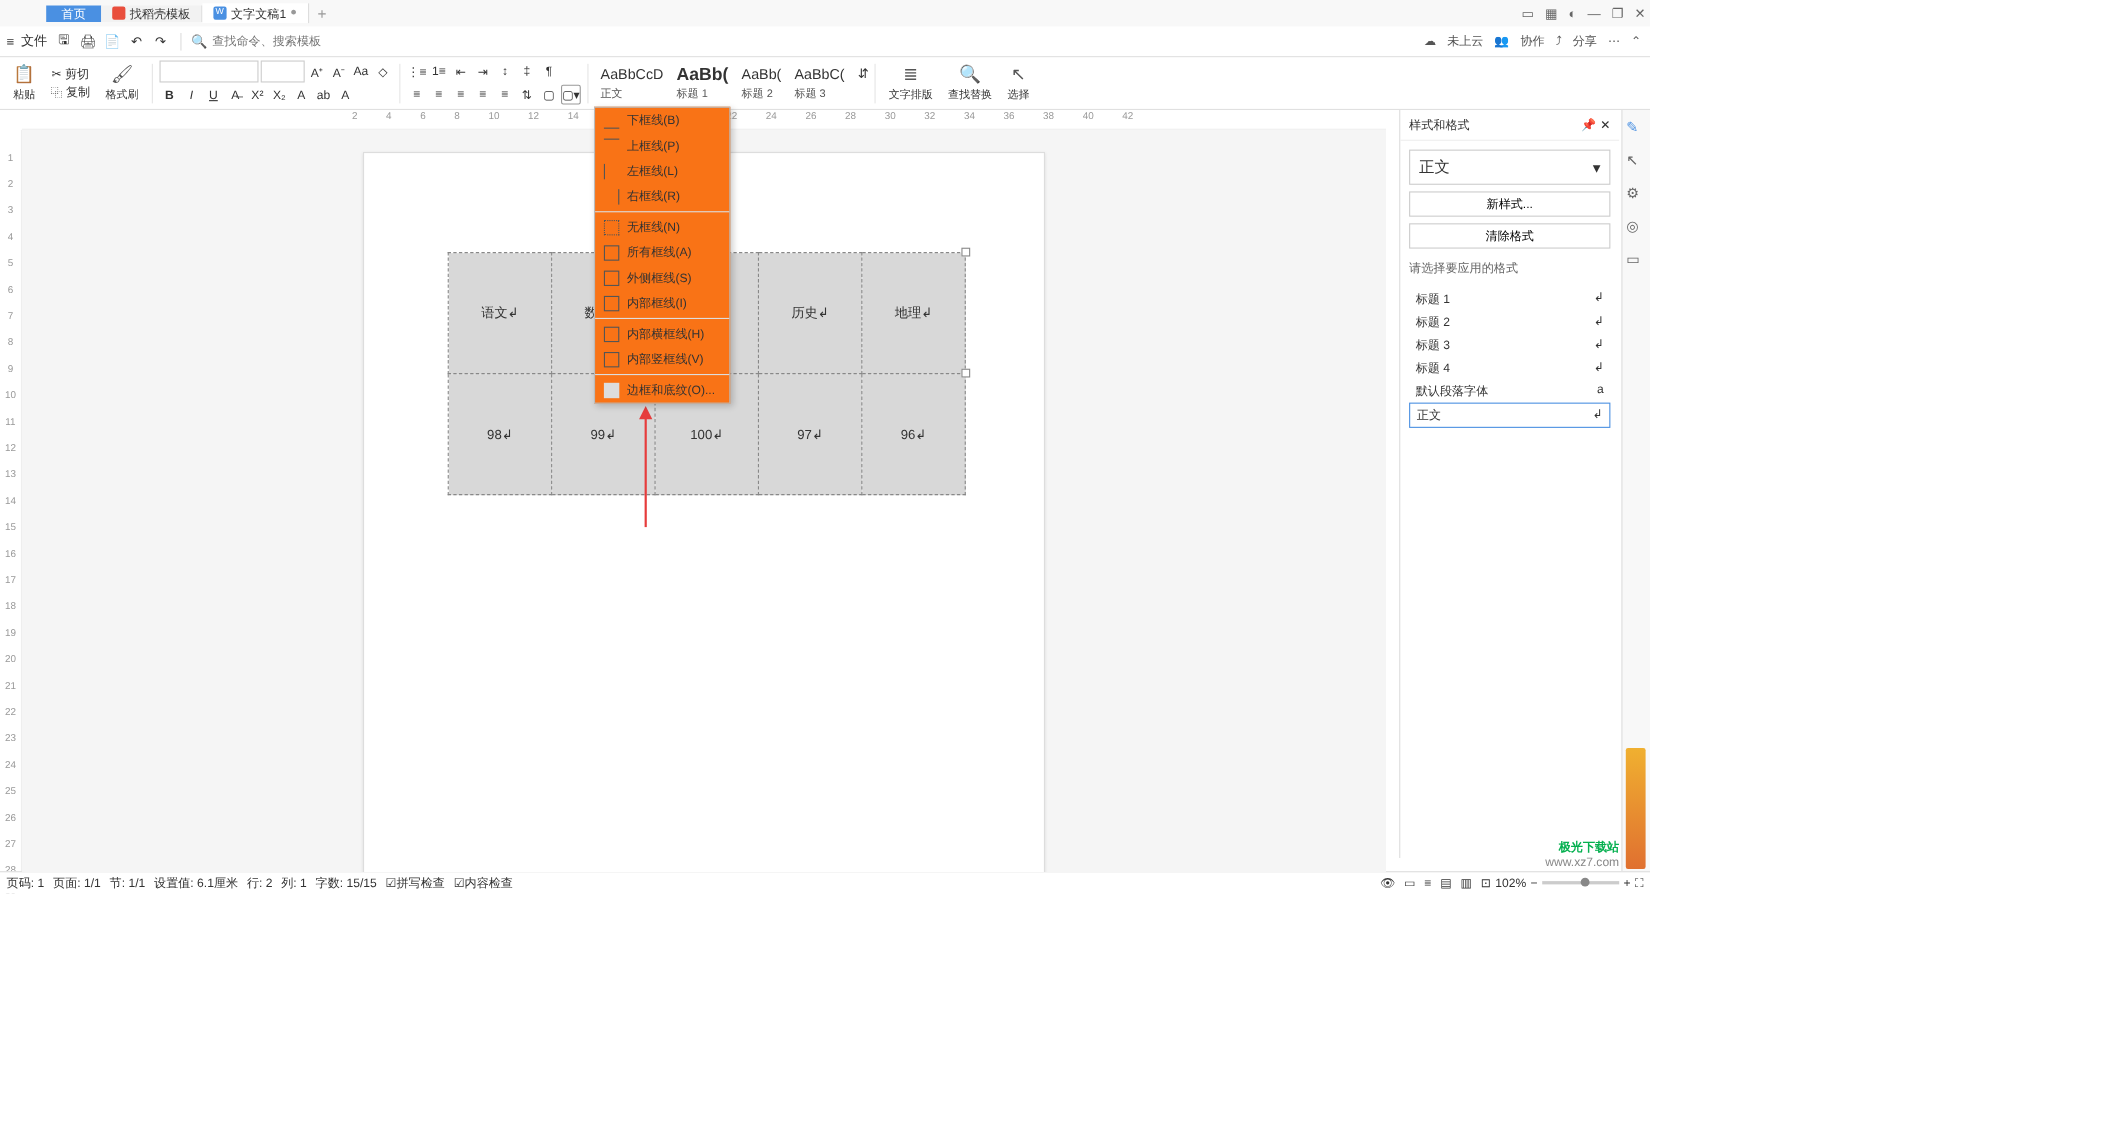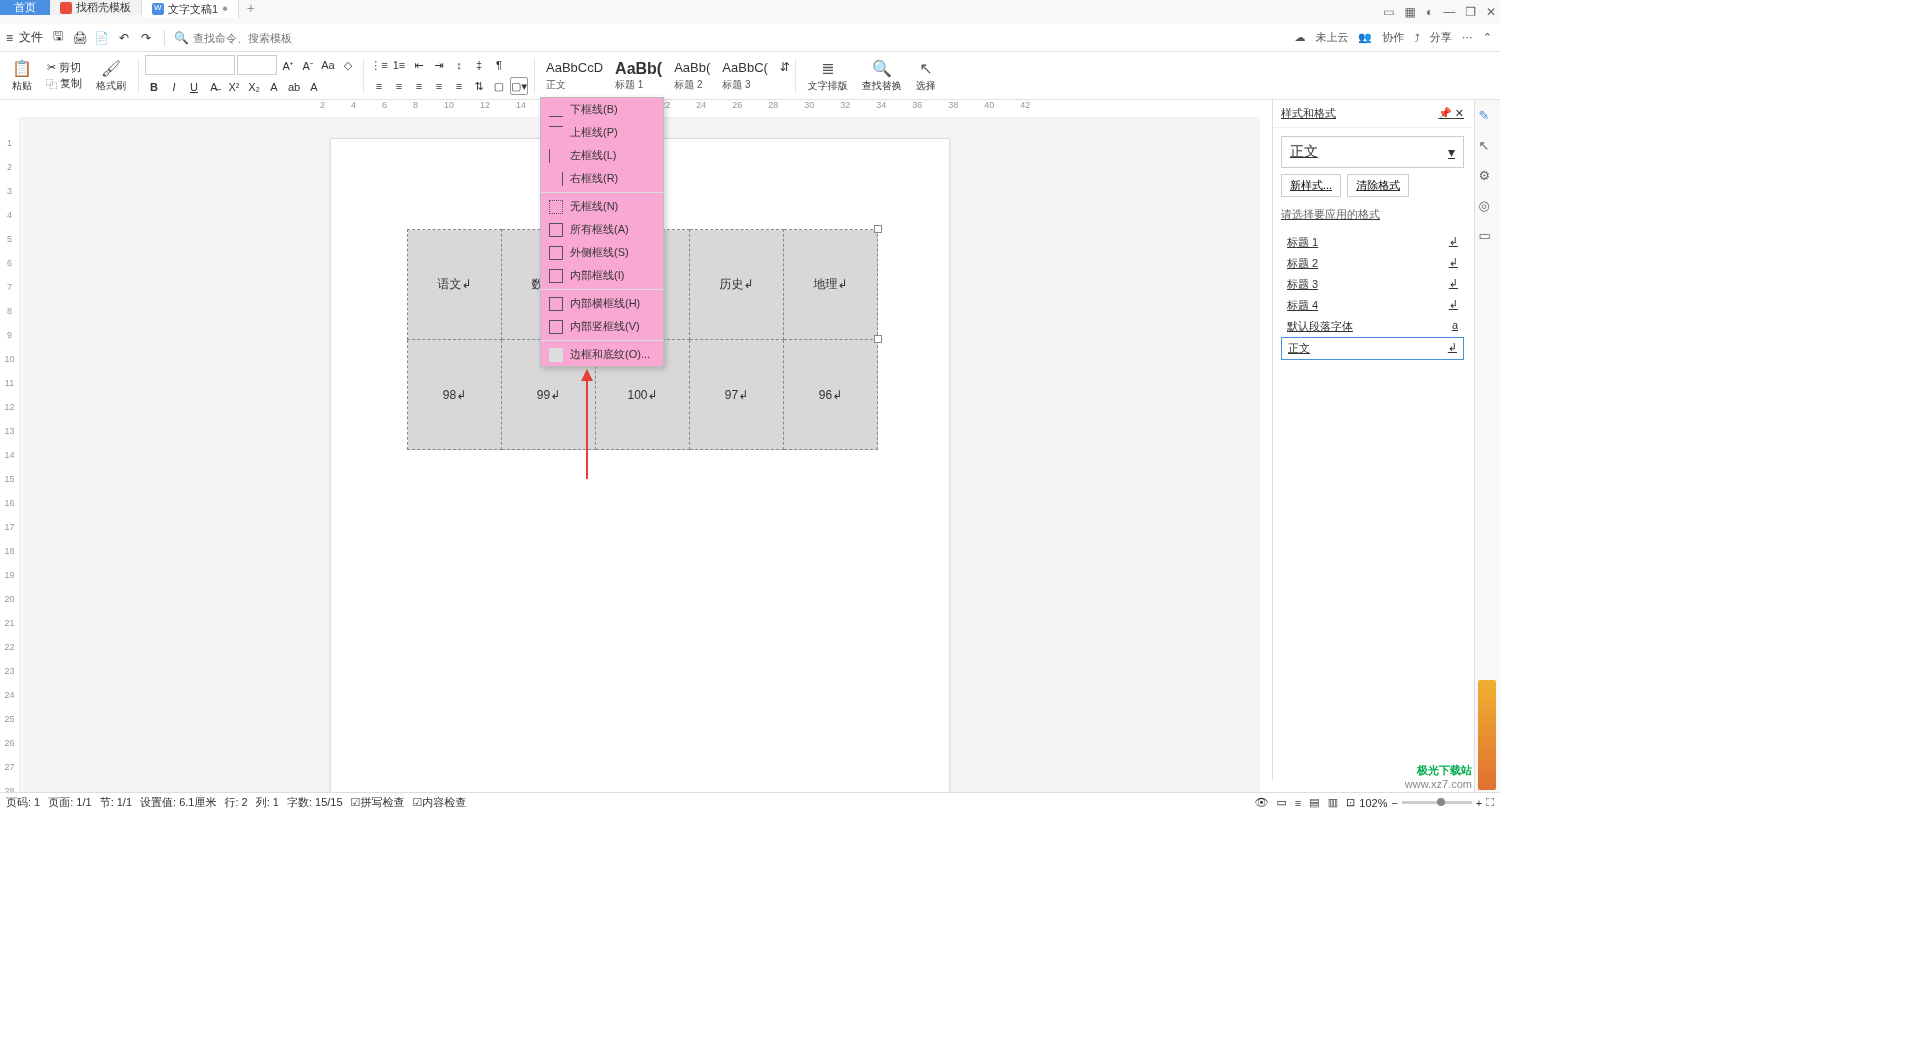--- a/index.html
+++ b/index.html
@@ -1,19 +1,19 @@
 <!DOCTYPE html>
 <html><head>
 <meta charset="utf-8">
 <style>
 *{margin:0;padding:0;box-sizing:border-box;font-family:"Microsoft YaHei",SimSun,sans-serif;}
 body{background:#fff;color:#333;font-size:12px;overflow:hidden;width:1500px;height:812px;position:relative;}
 
 
-.titlebar{height:24px;background:#f8f8f8;display:flex;align-items:flex-start;position:relative;}
+.titlebar{height:24px;background:#f8f8f8;display:flex;align-items:center;position:relative;padding-left:42px;}
 .titlebar .tab-home{background:#4a90e2;color:#fff;padding:0 14px;display:flex;align-items:center;font-size:11px;}
 .titlebar .tab{display:flex;align-items:center;padding:0 10px;border-right:1px solid #ddd;gap:4px;font-size:11px;background:#f2f2f2;}
 .titlebar .tab.active{background:#fff;}
 .tab .dot{color:#999;font-size:16px;}
 .tab-icon{width:12px;height:12px;display:inline-block;}
 .tab-icon.red{background:#e94e3c;border-radius:2px;}
 .tab-icon.blue{background:#4a90e2;border-radius:2px;position:relative;}
 .tab-icon.blue::after{content:"W";position:absolute;color:#fff;font-size:8px;left:2px;top:0;}
 .tab-add{display:flex;align-items:center;padding:0 8px;color:#999;font-size:14px;}
 .winctrl{position:absolute;right:4px;top:0;height:24px;display:flex;align-items:center;gap:10px;color:#666;}
@@ -58,31 +58,31 @@
 .page{background:#fff;width:620px;margin:20px auto;height:800px;border:1px solid #ddd;box-shadow:0 1px 3px rgba(0,0,0,0.1);position:relative;}
 .tbl{position:absolute;left:76px;top:90px;}
 .tbl table{border-collapse:collapse;}
 .tbl td{width:94px;height:110px;border:1px dashed #888;text-align:center;vertical-align:middle;background:#d8d8d8;font-size:12px;}
 .tbl .handle{position:absolute;width:8px;height:8px;border:1px solid #888;background:#fff;}
 .arrow{position:absolute;left:255px;top:240px;pointer-events:none;}
 .arrow-line{width:2px;height:100px;background:#e63c3c;}
 .arrow-head{width:0;height:0;border-left:6px solid transparent;border-right:6px solid transparent;border-bottom:12px solid #e63c3c;position:absolute;top:-10px;left:-5px;}
 
 
-.dropdown{position:absolute;left:540px;top:97px;background:#f9a8d4;border:1px solid #bbb;box-shadow:2px 2px 6px rgba(0,0,0,0.2);z-index:100;width:124px;}
+.dropdown{position:absolute;left:540px;top:97px;background:#f97316;border:1px solid #bbb;box-shadow:2px 2px 6px rgba(0,0,0,0.2);z-index:100;width:124px;}
 .dropdown .item{display:flex;align-items:center;gap:7px;padding:4px 8px;font-size:11px;cursor:pointer;}
 .dropdown .dsep{height:1px;background:#ddd;margin:2px 0;}
 .dropdown .bicon{width:14px;height:14px;border:1px solid #555;display:inline-block;position:relative;}
 
 
-.panel{position:absolute;right:28px;top:100px;bottom:32px;width:200px;border-left:1px solid #ddd;background:#fff;display:flex;flex-direction:column;text-decoration:underline;}
+.panel{position:absolute;right:28px;top:100px;bottom:32px;width:200px;border-left:1px solid #ddd;background:#fff;display:flex;flex-direction:column;}
 .panel-header{padding:6px 8px;display:flex;justify-content:space-between;align-items:center;border-bottom:1px solid #eee;font-size:11px;}
 .panel-body{padding:8px;flex:1;display:flex;flex-direction:column;gap:6px;}
 .panel-body .current{border:1px solid #ccc;padding:6px 8px;font-size:14px;display:flex;justify-content:space-between;align-items:center;}
-.panel-body .actions{display:flex;gap:6px;}
+.panel-body .actions{display:flex;gap:6px;flex-direction:column;}
 .panel-body .actions button{border:1px solid #ccc;background:#fff;padding:3px 8px;font-size:11px;}
 .panel-body .label{font-size:11px;color:#666;margin:4px 0;}
 .slist{display:flex;flex-direction:column;}
 .slist .sitem{padding:3px 6px;font-size:11px;display:flex;justify-content:space-between;cursor:pointer;}
 .slist .sitem.selected{border:1px solid #4a90e2;}
 .panel-footer{border-top:1px solid #eee;padding:6px 8px;font-size:11px;display:flex;flex-direction:column;gap:4px;}
 
 
 .iconstrip{position:absolute;right:0;top:100px;bottom:20px;width:26px;border-left:1px solid #ddd;background:#f8f8f8;display:flex;flex-direction:column;align-items:center;padding-top:8px;gap:12px;}
 .iconstrip .sbtn{width:18px;height:18px;color:#666;font-size:13px;}

